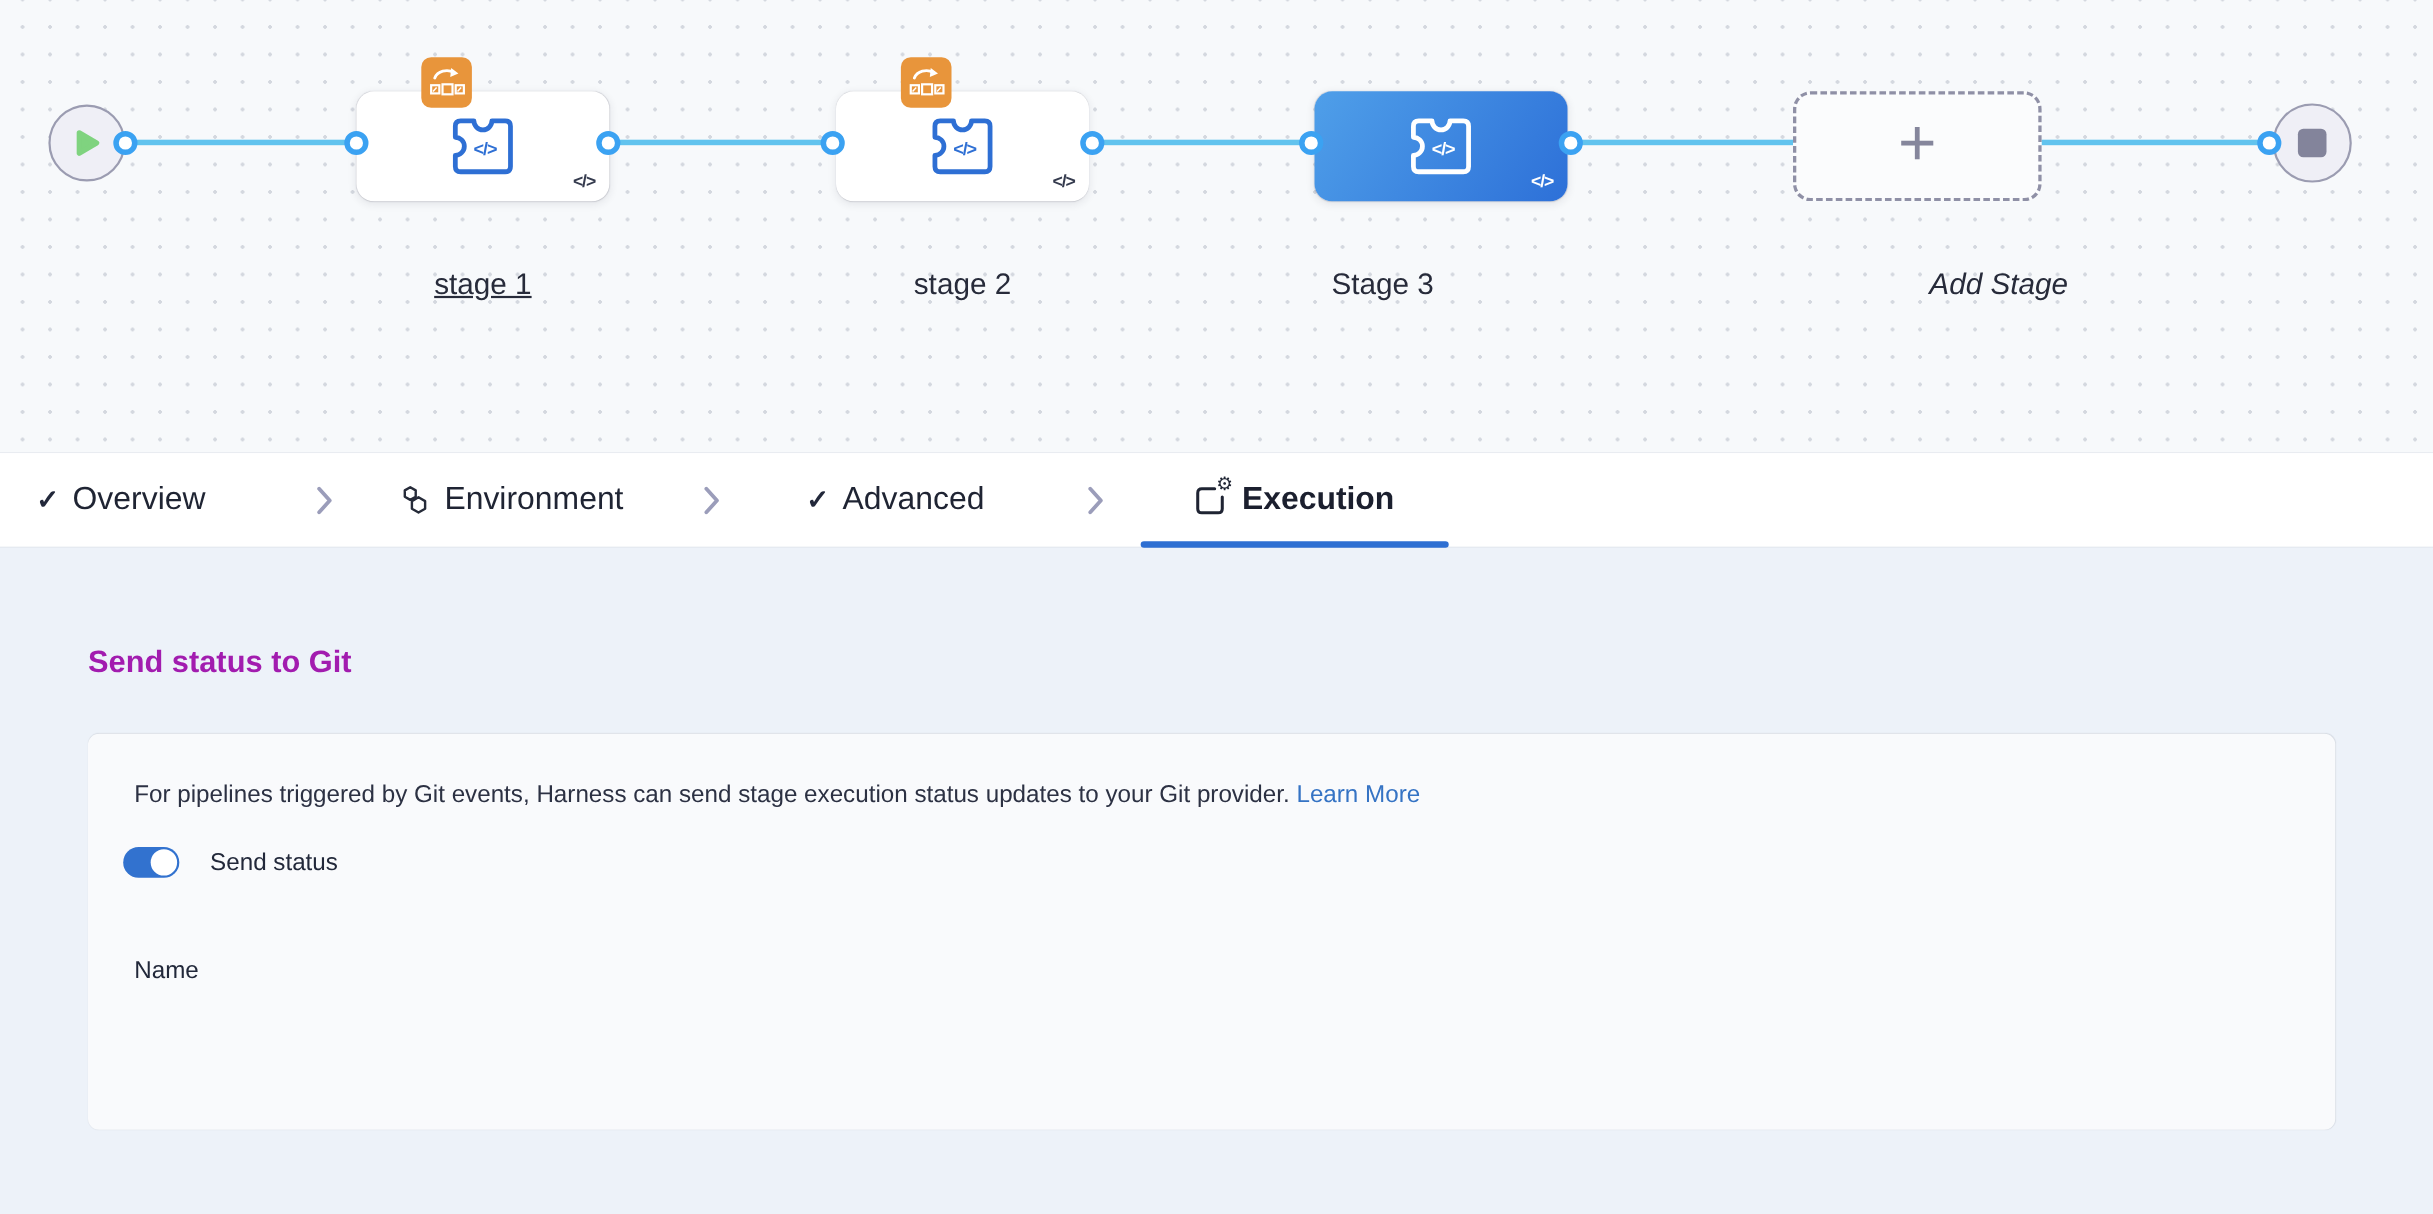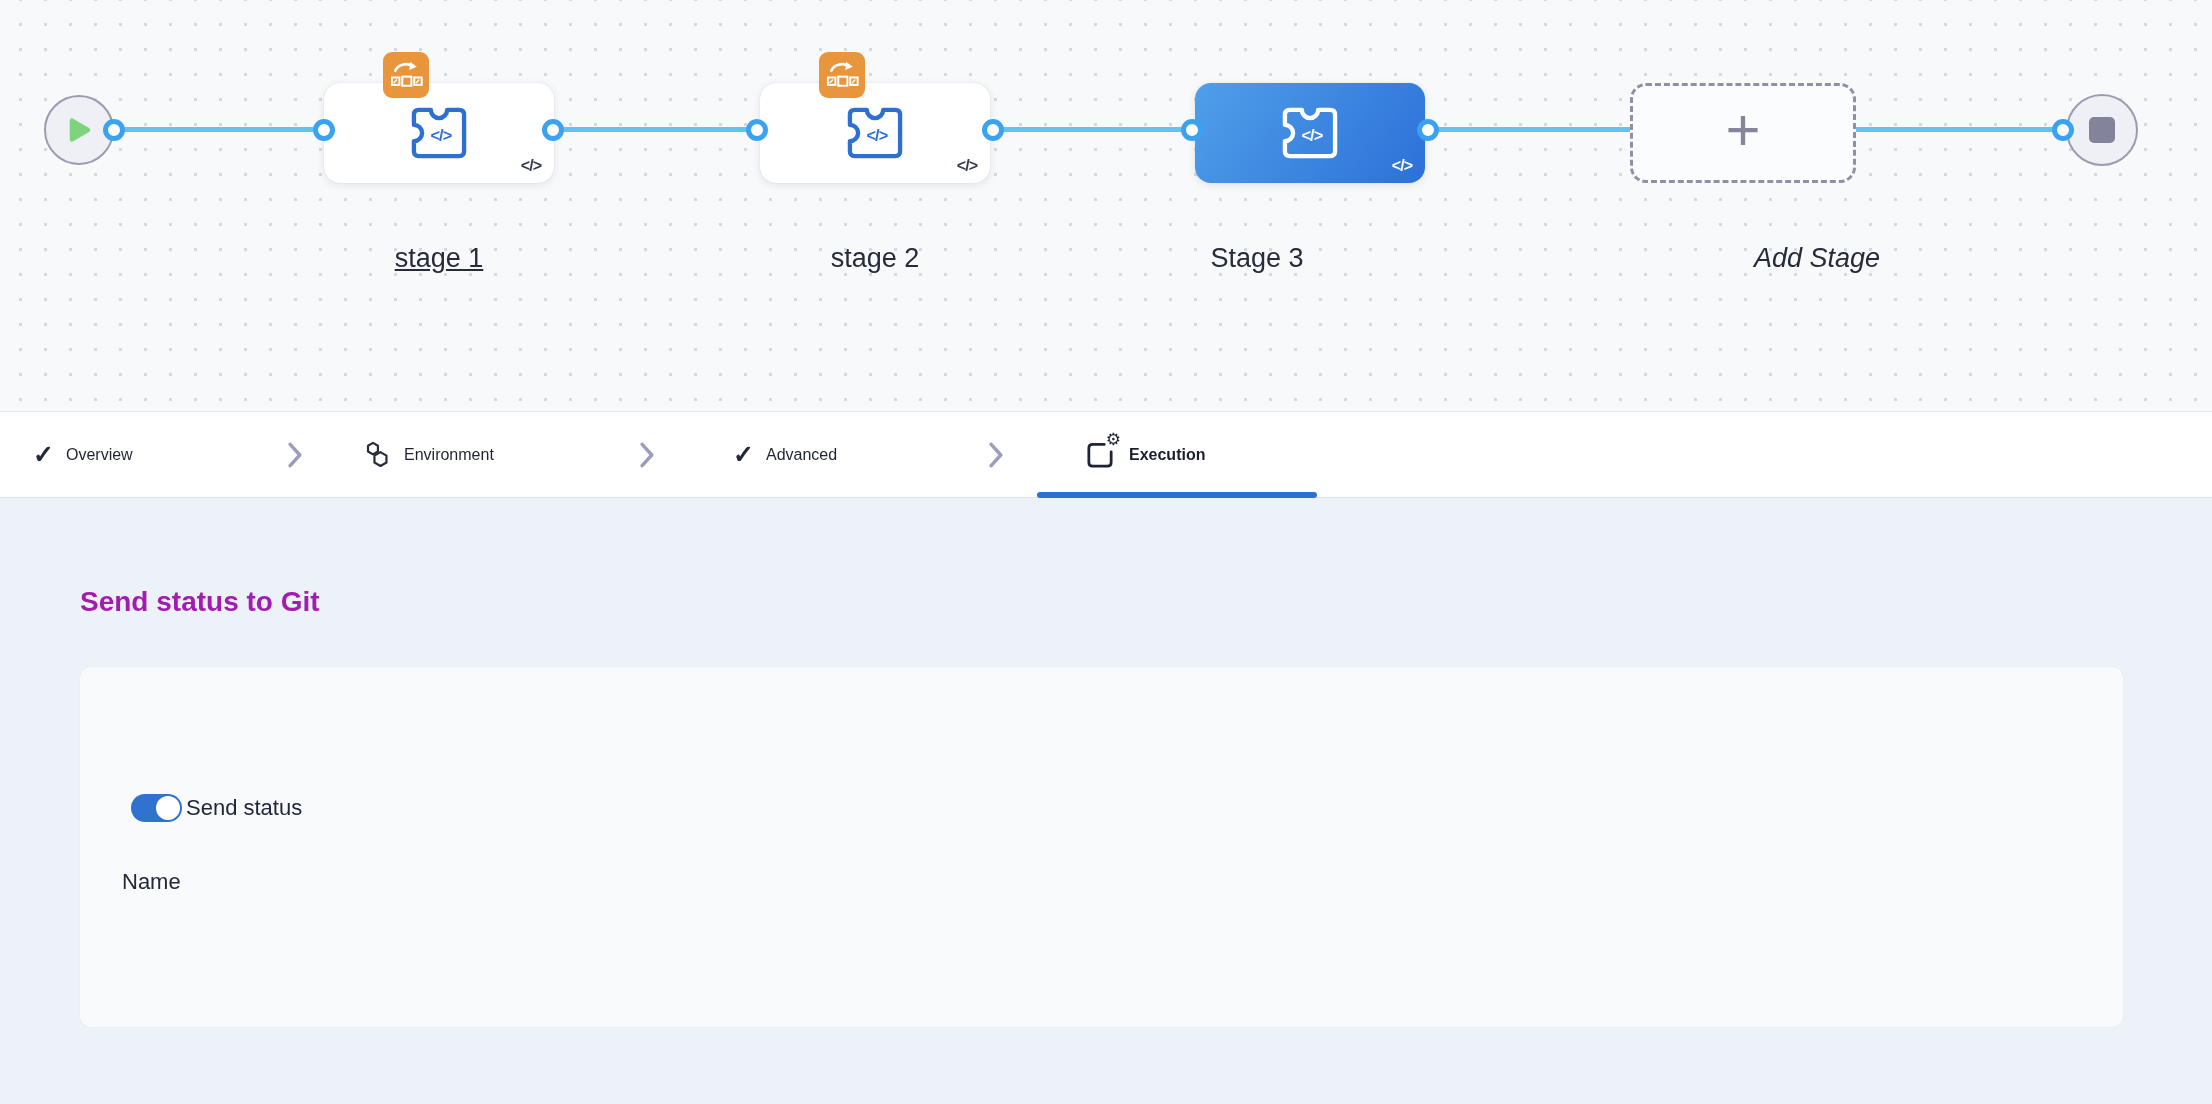--- a/index.html
+++ b/index.html
@@ -69,21 +69,21 @@
     display: flex; align-items: center; justify-content: center; z-index: 3; cursor: pointer;
   }
   .plus-glyph { font-size: 60px; font-weight: 300; color: #85869c; line-height: 0.8; margin-top: -6px; }
 
   
   .tabbar {
     position: relative; height: 86px; background: #ffffff;
     border-bottom: 1px solid #dde3eb; flex: 0 0 auto;
   }
   .tab { position: absolute; top: 0; height: 100%; display: flex; align-items: center; gap: 12px; cursor: pointer; }
-  .tab-label { font-size: 16px; color: #1f2433; }
+  .tab-label { font-size: 29px; color: #1f2433; }
   .tab-label.bold { font-weight: 700; color: #1b1f2e; }
   .check-glyph { font-size: 25px; font-weight: 700; color: #22283a; }
   .tab-overview { left: 33px; } .tab-environment { left: 362px; }
   .tab-execution { left: 733px; } .tab-advanced { left: 1083px; }
   .chev { position: absolute; top: 30px; }
   .chev1 { left: 288px; } .chev2 { left: 640px; } .chev3 { left: 989px; }
   .adv-icon-wrap { position: relative; width: 34px; height: 34px; }
   .gear-glyph { position: absolute; top: -7px; right: -4px; font-size: 17px; color: #1f2433; line-height: 1; }
   .tab-underline {
     position: absolute; left: 1037px; bottom: -1px; width: 280px; height: 6px;
@@ -96,21 +96,21 @@
     position: absolute; left: 80px; top: 88px;
     font-size: 28px; font-weight: 700; color: #a21caf;
   }
   .info-card {
     position: absolute; left: 80px; top: 169px; width: 2043px; height: 360px;
     background: #f9fafc; border-radius: 10px;
     box-shadow: 0 0 1px rgba(40,41,61,0.12);
   }
   .description { position: absolute; left: 42px; top: 42px; font-size: 22px; color: #2c3143; }
   .learn-more { color: #3573c4; cursor: pointer; text-decoration: none; }
-  .toggle-row { position: absolute; left: 51px; top: 103px; display: flex; align-items: center; gap: 4px; margin-top: 24px; }
+  .toggle-row { position: absolute; left: 32px; top: 103px; display: flex; align-items: center; gap: 28px; }
   .toggle {
     position: relative; width: 51px; height: 28px; border-radius: 14px;
     background: #3272cf; cursor: pointer; flex: 0 0 auto;
   }
   .toggle-knob {
     position: absolute; top: 2px; left: 25px; width: 24px; height: 24px;
     border-radius: 50%; background: #ffffff;
   }
   .toggle-label { font-size: 22px; color: #22283a; }
   .name-label { position: absolute; left: 42px; top: 178px; font-size: 22px; color: #22283a; margin-top: 24px; }
@@ -280,20 +280,23 @@
 
     <div class="tab-underline"></div>
   </div>
 
   <div class="content">
 
     <div class="section-title">Send status to Git</div>
 
     <div class="info-card">
 
+      <div class="description">
+        <span>For pipelines triggered by Git events, Harness can send stage execution status updates to your Git provider. </span><a class="learn-more" href="#">Learn More</a>
+      </div>
 
       <div class="toggle-row">
         <span class="toggle">
           <span class="toggle-knob"></span>
         </span>
         <span class="toggle-label">Send status</span>
       </div>
 
       <div class="name-label">Name</div>
 

